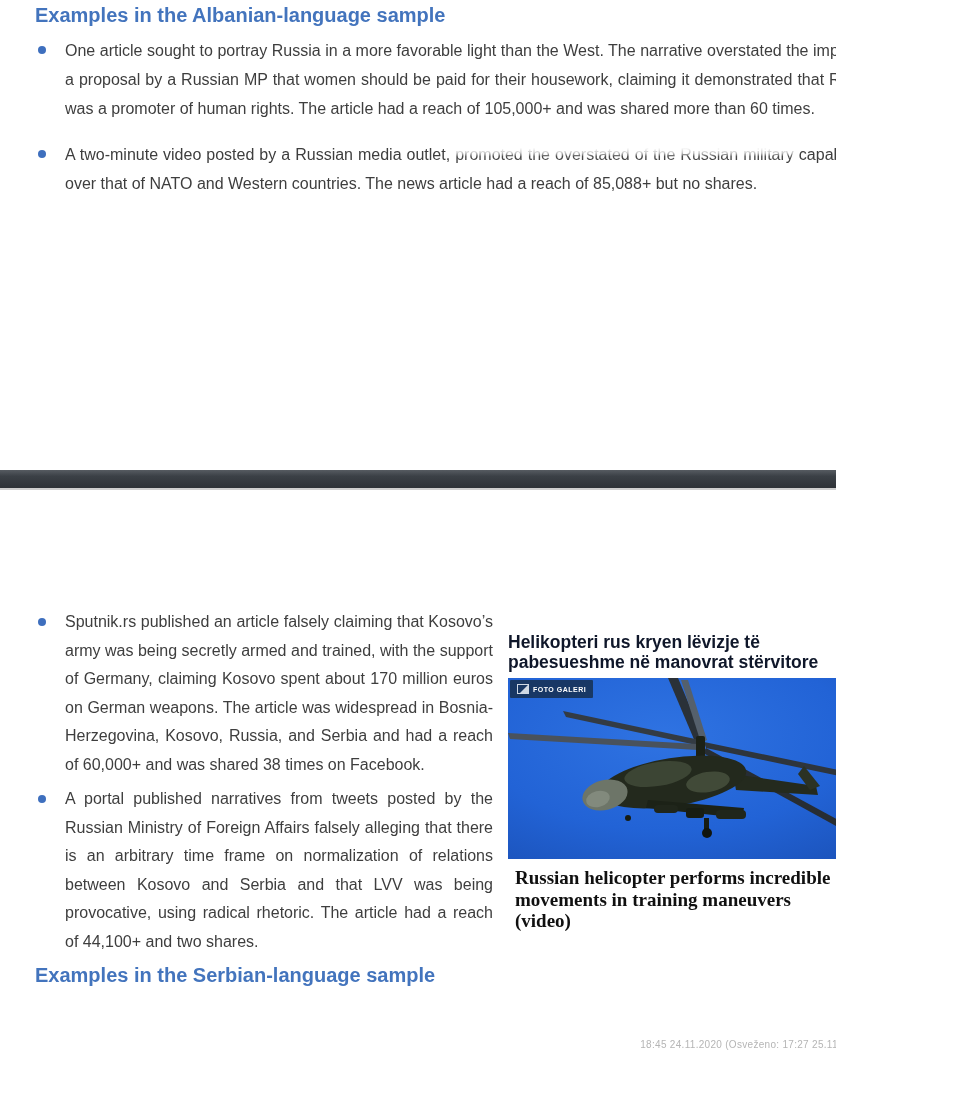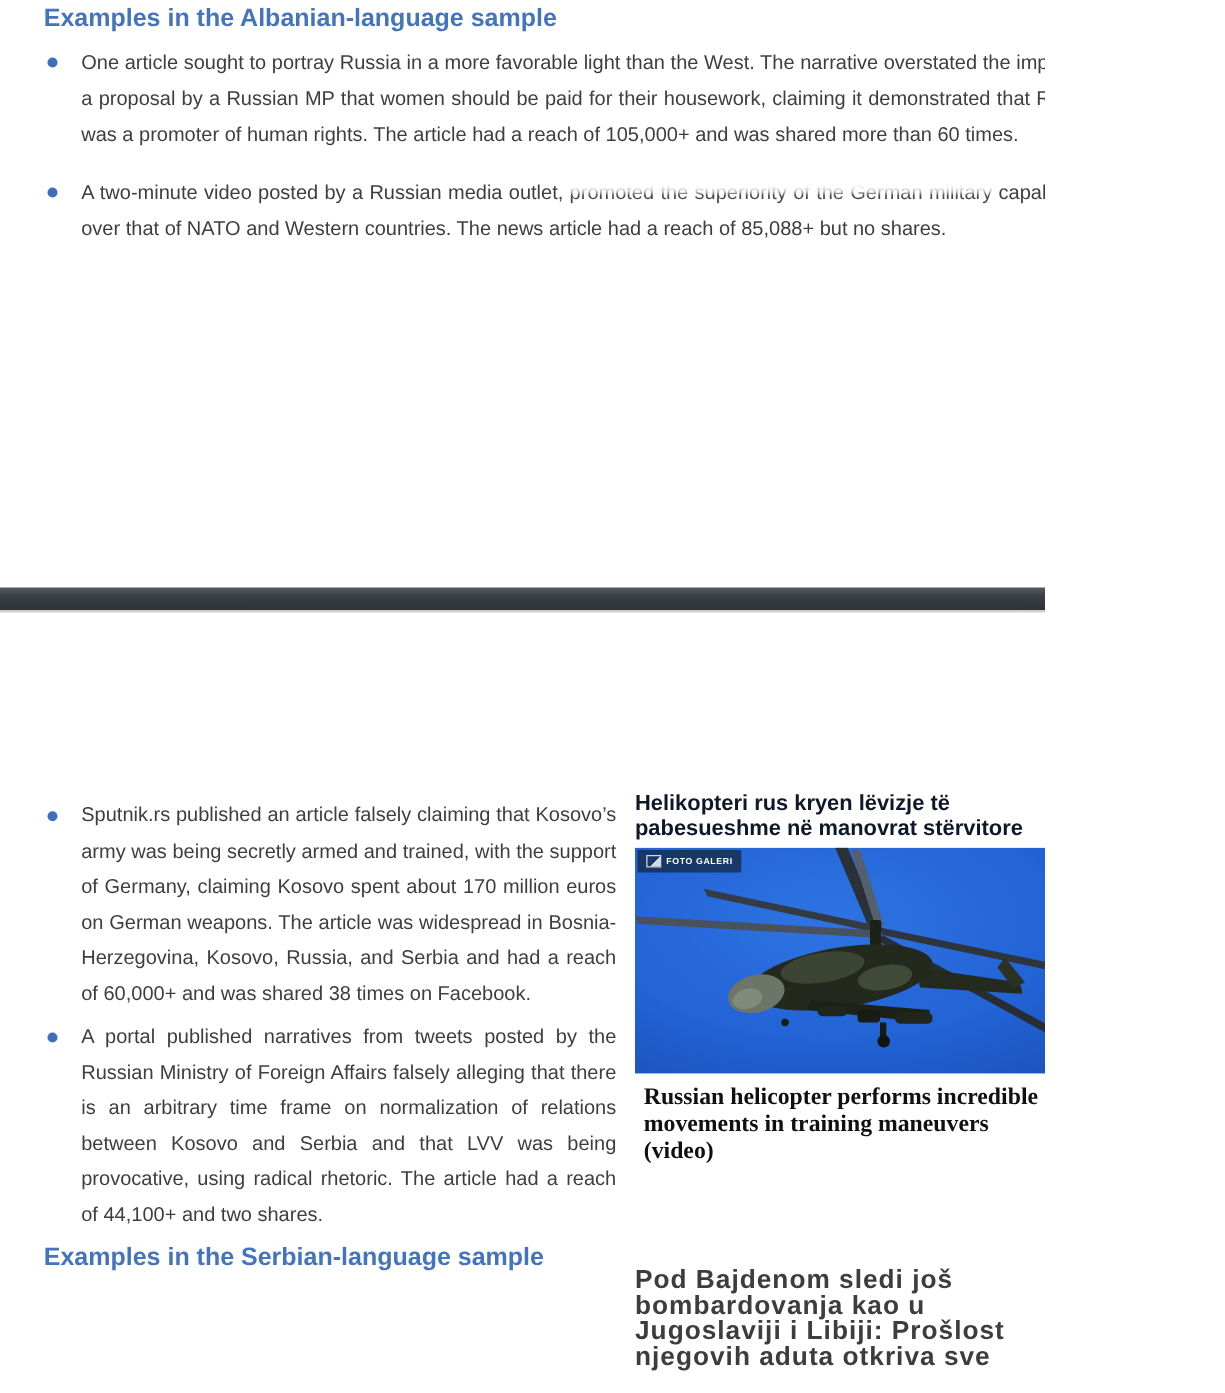--- a/index.html
+++ b/index.html
@@ -27,21 +27,21 @@
     }
   }
   .pagenum{position:absolute;left:873px;top:358px;font-size:16px;color:#3e3e3e;}
   
   .divider{
     position:absolute;left:0;top:470px;width:980px;height:18px;
     background:linear-gradient(180deg,#565b61 0%,#3b4046 35%,#2f3338 100%);
     border-bottom:2px solid #cfcfcf;
   }
   
-  .leftcol{position:absolute;left:35px;top:608px;width:458px;margin-top:31px;}
+  .leftcol{position:absolute;left:35px;top:608px;width:458px;}
   .leftcol .bullets{position:static;}
   .leftcol .bullet{font-size:16px;line-height:28.5px;margin-bottom:6px;width:428px;}
   #h-serbian{margin:6px 0 10px 0;}
   
   .rightcol{position:absolute;left:508px;top:632px;width:352px;}
   .alb-headline{
     font-size:17.5px;line-height:20px;font-weight:bold;color:#0f172a;width:320px;
   }
   .photo{position:relative;width:350px;height:181px;margin:6px 0 0 0;overflow:hidden;}
   .photo svg{display:block;width:350px;height:181px;}
@@ -67,21 +67,21 @@
 </style>
 </head>
 <body>
 
 <div class="canvas">
 
   <section>
     <h1 class="heading" id="h-top">Examples in the Albanian-language sample</h1>
     <div class="bullets" id="list-top">
         <div class="bullet"><span class="dot"></span><span><span>One article sought to portray Russia in a more favorable light than the West. The narrative overstated the impact of a proposal by a Russian MP that women should be paid for their housework, claiming it demonstrated that Russia was a promoter of human rights. The article had a reach of 105,000+ and was shared more than 60 times.</span></span></div>
-        <div class="bullet"><span class="dot"></span><span><span>A two-minute video posted by a Russian media outlet, </span><span class="faded">promoted the superiority of the German military</span><span> capabilities over that of NATO and Western countries. The news article had a reach of 85,088+ but no shares.</span></span></div>
+        <div class="bullet"><span class="dot"></span><span><span>A two-minute video posted by a Russian media outlet, </span><span class="faded">promoted the overstated of the Russian military</span><span> capabilities over that of NATO and Western countries. The news article had a reach of 85,088+ but no shares.</span></span></div>
       </div>
     <div class="pagenum">26</div>
   </section>
 
   <div class="divider"></div>
 
   <section>
 
     <div class="leftcol">
       <div class="bullets" id="list-left-top">
@@ -136,19 +136,18 @@
         <div class="badge">
           <span class="badge-ic"></span>
           <span>FOTO GALERI</span>
         </div>
       </figure>
 
       <figcaption class="caption">Russian helicopter performs incredible movements in training maneuvers (video)</figcaption>
     </aside>
 
     <div class="srb-block">
-      <div class="srb-headline">Pod Bajdenom sledi još bombardovanja kao u Jugoslaviji i Libiji: Prošlost njegovih aduta otkriva sve</div>
       <div class="srb-time">18:45 24.11.2020 (Osveženo: 17:27 25.11.2020)</div>
 
     </div>
 
   </section>
 </div>
 
 </body></html>

